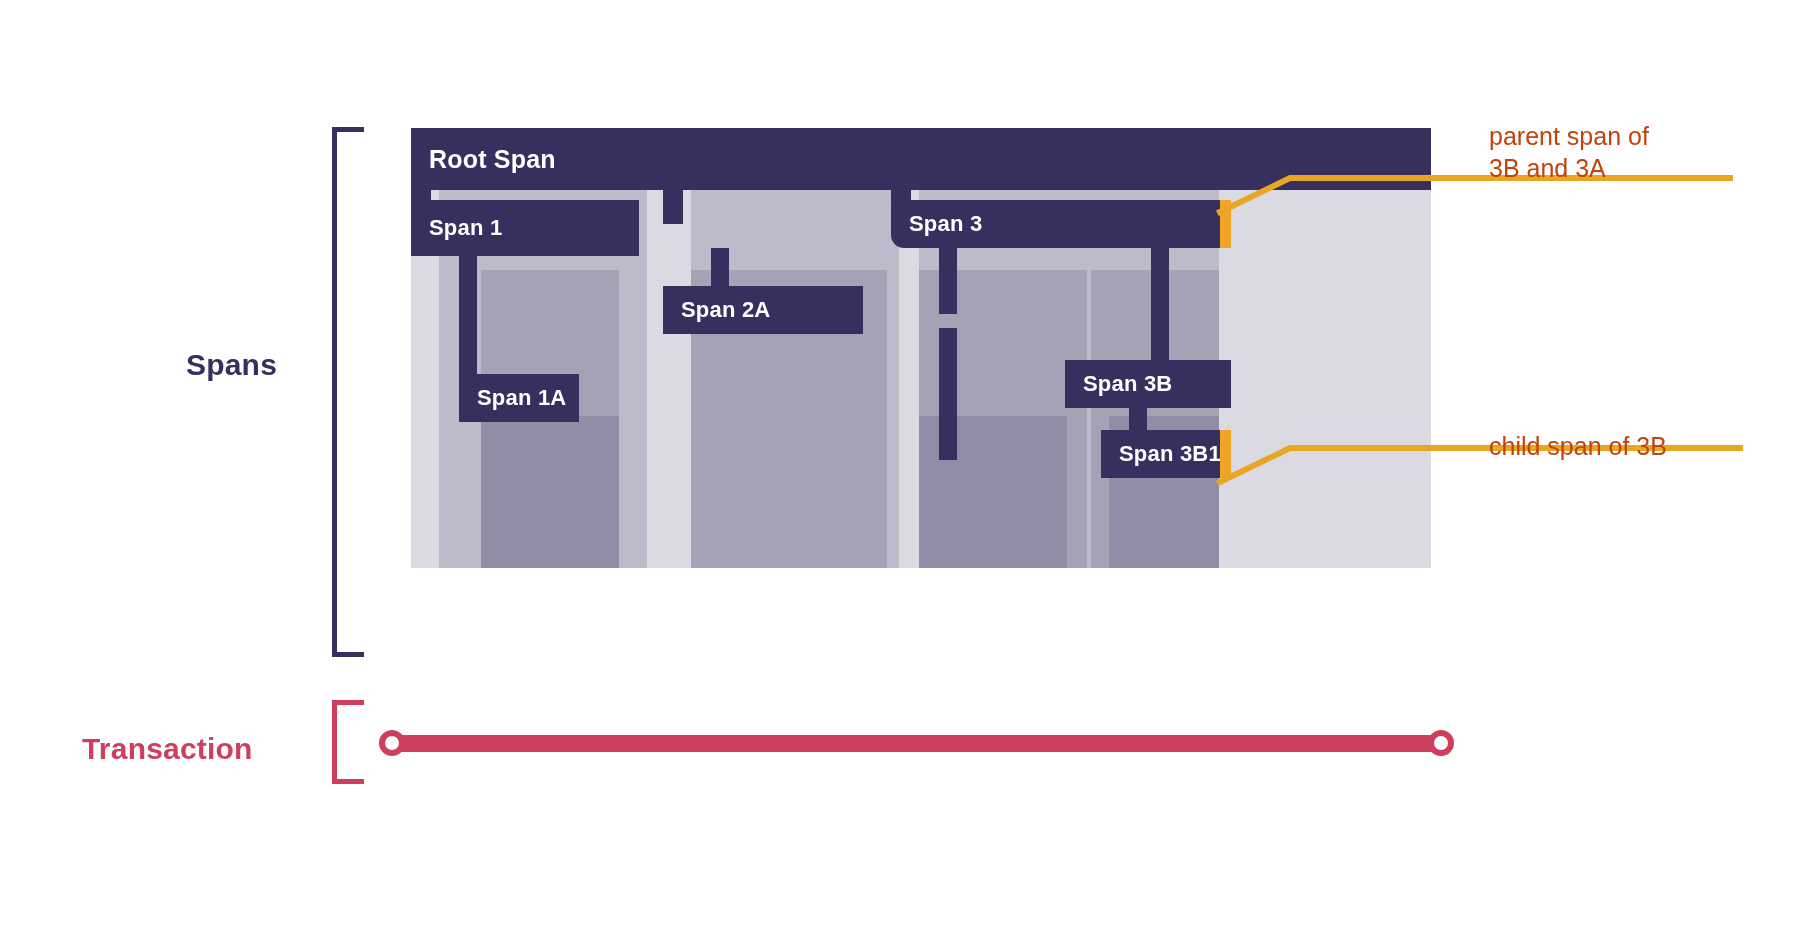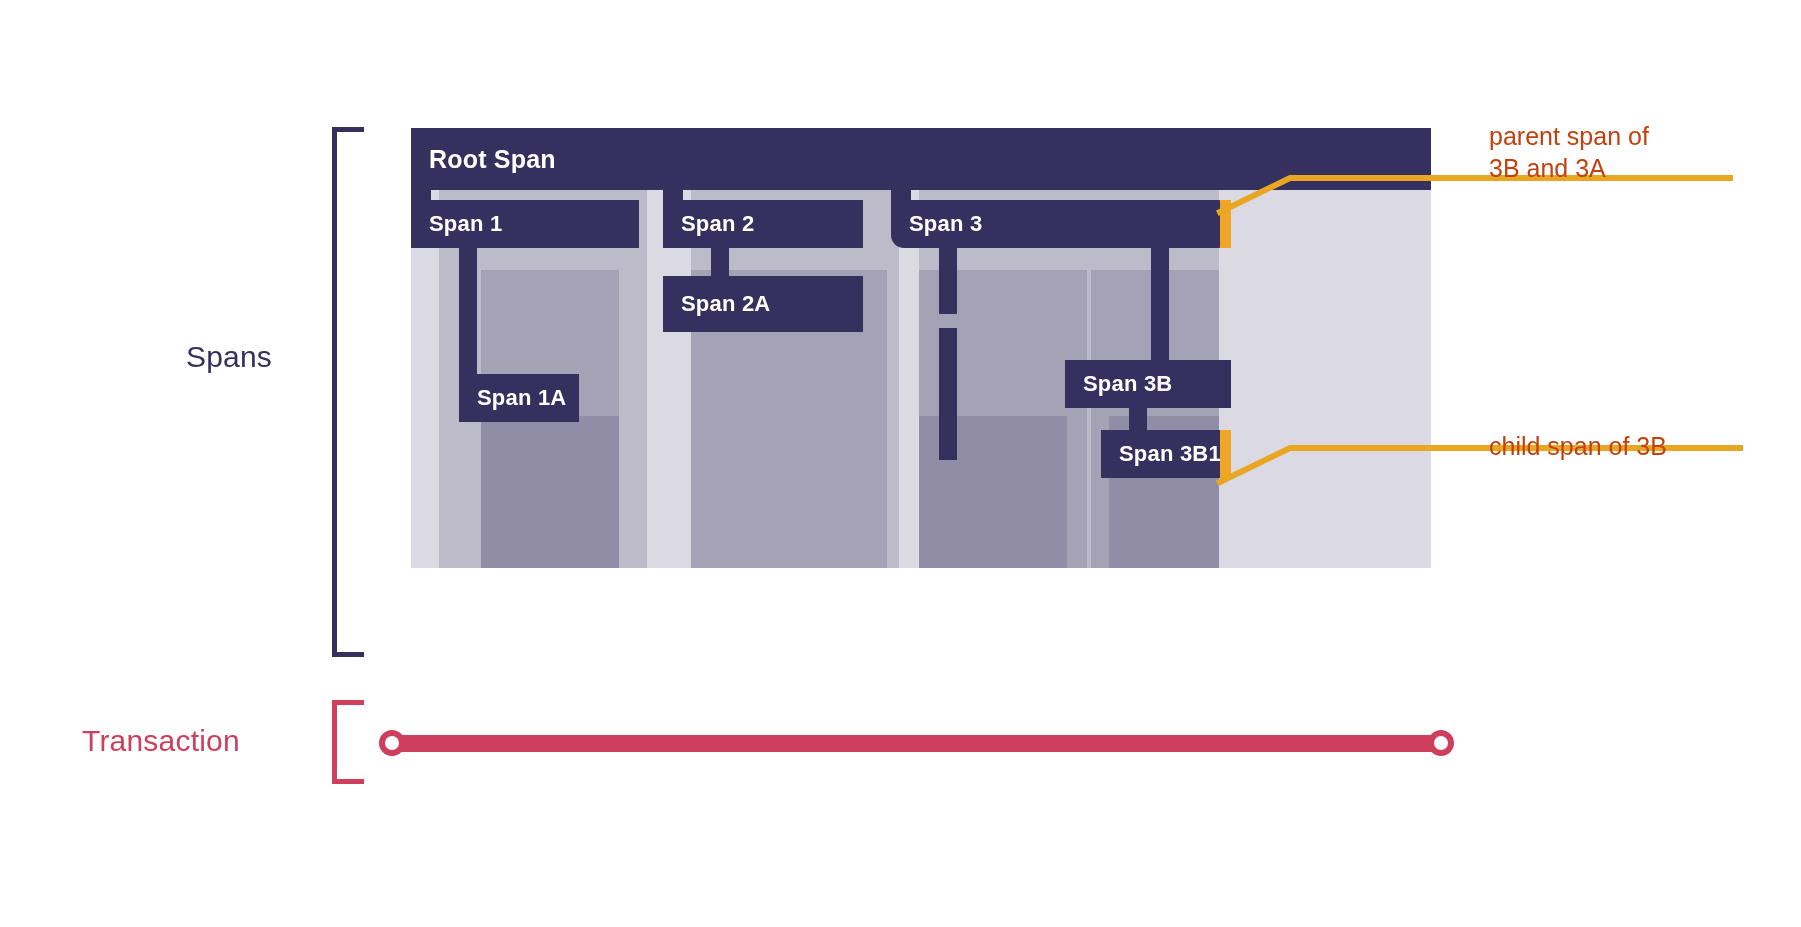--- a/index.html
+++ b/index.html
@@ -18,23 +18,24 @@
   #stage {
     position: absolute;
     left: 0; top: 0;
     width: 1801px;
     height: 927px;
   }
 
   
   .side-label {
     position: absolute;
-    font-weight: normal;
+    font-weight: bold;
     letter-spacing: .2px;
     white-space: nowrap;
+    margin-top: 8px;
   }
   #spans-label {
     left: 186px;
     top: 340px;
     font-size: 30px;
     color: #36305e;
   }
   #transaction-label {
     left: 82px;
     top: 724px;
@@ -197,33 +198,30 @@
     <div class="rail" style="left:740px; top:120px; width:18px; height:148px;"></div>
 
     <div class="rail" style="left:528px; top:200px; width:18px; height:132px;"></div>
 
     <div class="rail" style="left:718px; top:268px; width:18px; height:64px;"></div>
 
     <div class="bar root" style="left:0px; top:0px; width:1020px; height:62px; padding-left:18px;">
       <span>Root Span</span>
     </div>
 
-    <div class="bar" style="left:0px; top:72px; width:228px; height:48px;">
+    <div class="bar" style="left:0px; top:72px; width:228px; height:56px;">
       <span>Span 1</span>
     </div>
 
     <div class="bar" style="left:48px; top:246px; width:120px; height:48px;">
       <span>Span 1A</span>
     </div>
 
-    <div class="bar" style="left:252px; top:72px; width:200px; height:48px;">
-      <span>Span 2</span>
-    </div>
-
-    <div class="bar" style="left:252px; top:148px; width:200px; height:56px;">
+
+    <div class="bar" style="left:252px; top:158px; width:200px; height:48px;">
       <span>Span 2A</span>
     </div>
 
     <div class="bar" style="left:480px; top:72px; width:340px; height:48px;border-radius:13px;">
       <span>Span 3</span>
     </div>
 
 
 
     <div class="bar" style="left:654px; top:232px; width:166px; height:48px;">

